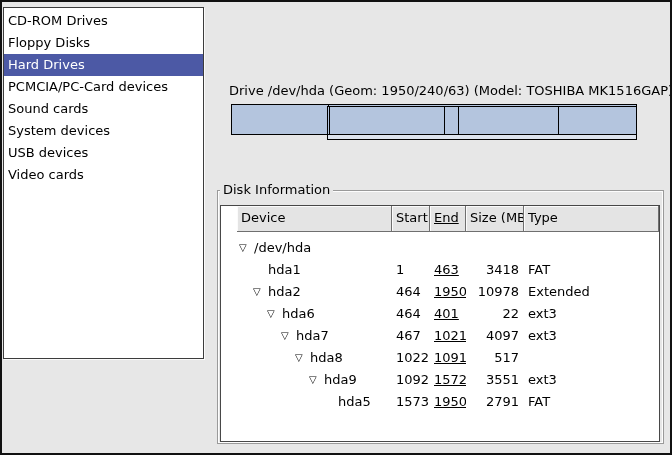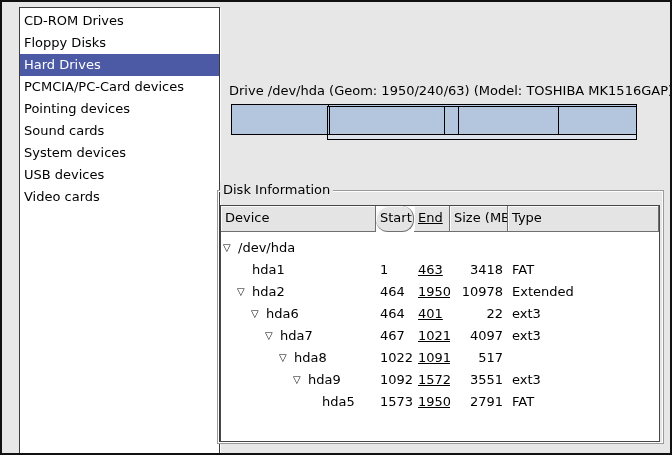--- a/index.html
+++ b/index.html
@@ -4,21 +4,21 @@
 <style>
   html,body { margin:0; padding:0; background:#fff; }
   .window {
     position:relative; width:672px; height:455px; box-sizing:border-box;
     border:2px solid #111; background:var(--win-bg,#e7e7e7);
     font-family:"DejaVu Sans","Liberation Sans",sans-serif;
     font-size:13px; color:#000; overflow:hidden;
   }
   
   .sidebar {
-    position:absolute; left:17px; top:5px; width:201px; height:447px;
+    position:absolute; left:1px; top:5px; width:201px; height:352px;
     box-sizing:border-box; background:#fff; border:1px solid #3c3c3c;
     box-shadow:1px 1px 0 #fafafa; padding-top:2px; overflow:hidden;
   }
   .side-item { height:22px; line-height:22px; padding-left:4px; white-space:nowrap; cursor:default; }
   .side-item.selected { background:var(--sel,#4c59a5); color:var(--sel-text,#fff); }
   
   .drive-title { position:absolute; left:227px; top:81px; width:410px; height:16px; line-height:16px; text-align:center; white-space:nowrap; }
   .bar { position:absolute; left:229px; top:102px; width:406px; height:31px; }
   .bar-base { position:absolute; inset:0; background:var(--bar-fill,#b4c5de); border:1px solid #000; box-sizing:border-box; }
   .vline { position:absolute; top:0; bottom:0; width:1px; background:#000; }
@@ -43,42 +43,41 @@
   .disk-table {
     position:absolute; left:2px; top:14px; width:440px; height:237px;
     box-sizing:border-box; background:#fff; border:1px solid #474747; overflow:hidden;
   }
   .thead { display:flex; height:26px; }
   .th {
     box-sizing:border-box; background:#e4e4e4; line-height:24px; padding-left:4px;
     border-right:1px solid #6f6f6f; border-bottom:1px solid #6f6f6f;
     box-shadow:inset 1px 1px 0 #fbfbfb; white-space:nowrap; overflow:hidden; cursor:default;
   }
-  .c-device { width:155px; } .c-start { width:38px;border-radius:12px; } .c-end { width:36px;text-decoration:underline; }
+  .c-device { width:155px;margin-left:16px; } .c-start { width:38px; } .c-end { width:36px;text-decoration:underline; }
   .c-size { width:58px; } .c-type { flex:1; }
   .tbody { padding-top:5px; }
   .tr { display:flex; height:22px; line-height:22px; }
   .td { box-sizing:border-box; white-space:nowrap; overflow:hidden; }
   .td.c-start,.td.c-end,.td.c-type { padding-left:4px; }
   .td.c-size { text-align:right; padding-right:5px; }
   .device-cell { display:flex; align-items:center; padding-left:2px; }
   .indent { display:inline-block; height:1px; flex:0 0 auto; }
   .expander { display:inline-block; width:15px; flex:0 0 auto; font-size:10px; color:#000; }
 </style>
 </head>
 <body>
 
 <div class="window">
 
   <div class="sidebar">
       <div class="side-item">CD-ROM Drives</div>
       <div class="side-item">Floppy Disks</div>
       <div class="side-item selected">Hard Drives</div>
       <div class="side-item">PCMCIA/PC-Card devices</div>
-      <div class="side-item">Pointing devices</div>
       <div class="side-item">Sound cards</div>
       <div class="side-item">System devices</div>
       <div class="side-item">USB devices</div>
       <div class="side-item">Video cards</div>
     </div>
 
   <div class="drive-title">Drive /dev/hda (Geom: 1950/240/63) (Model: TOSHIBA MK1516GAP)</div>
 
   <div class="bar">
     <div class="bar-base">

